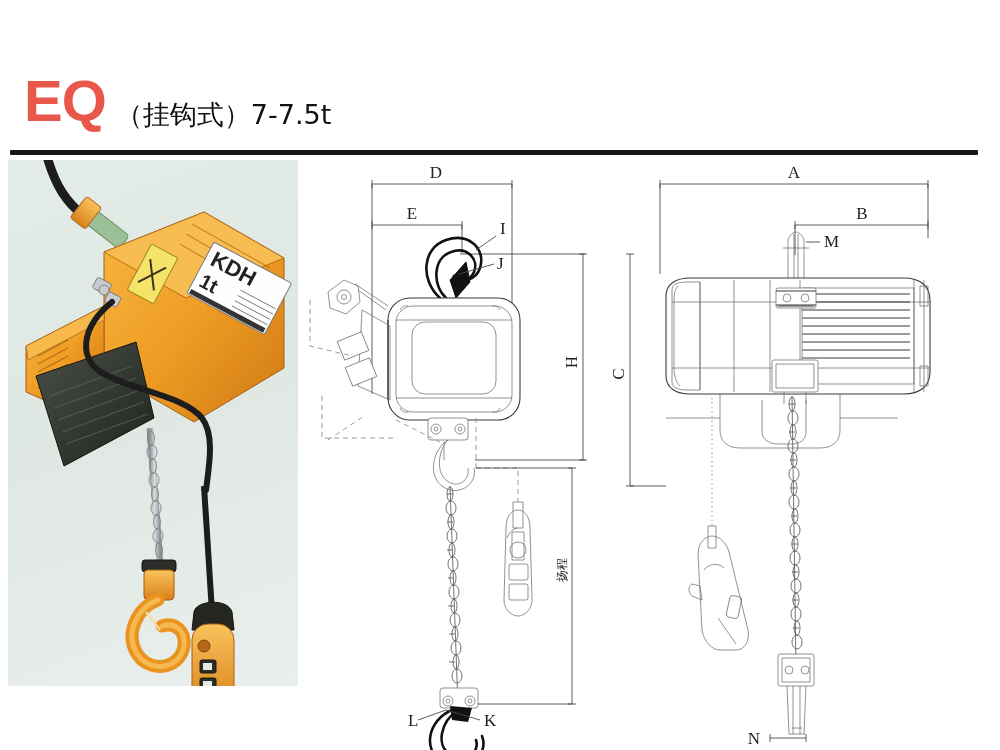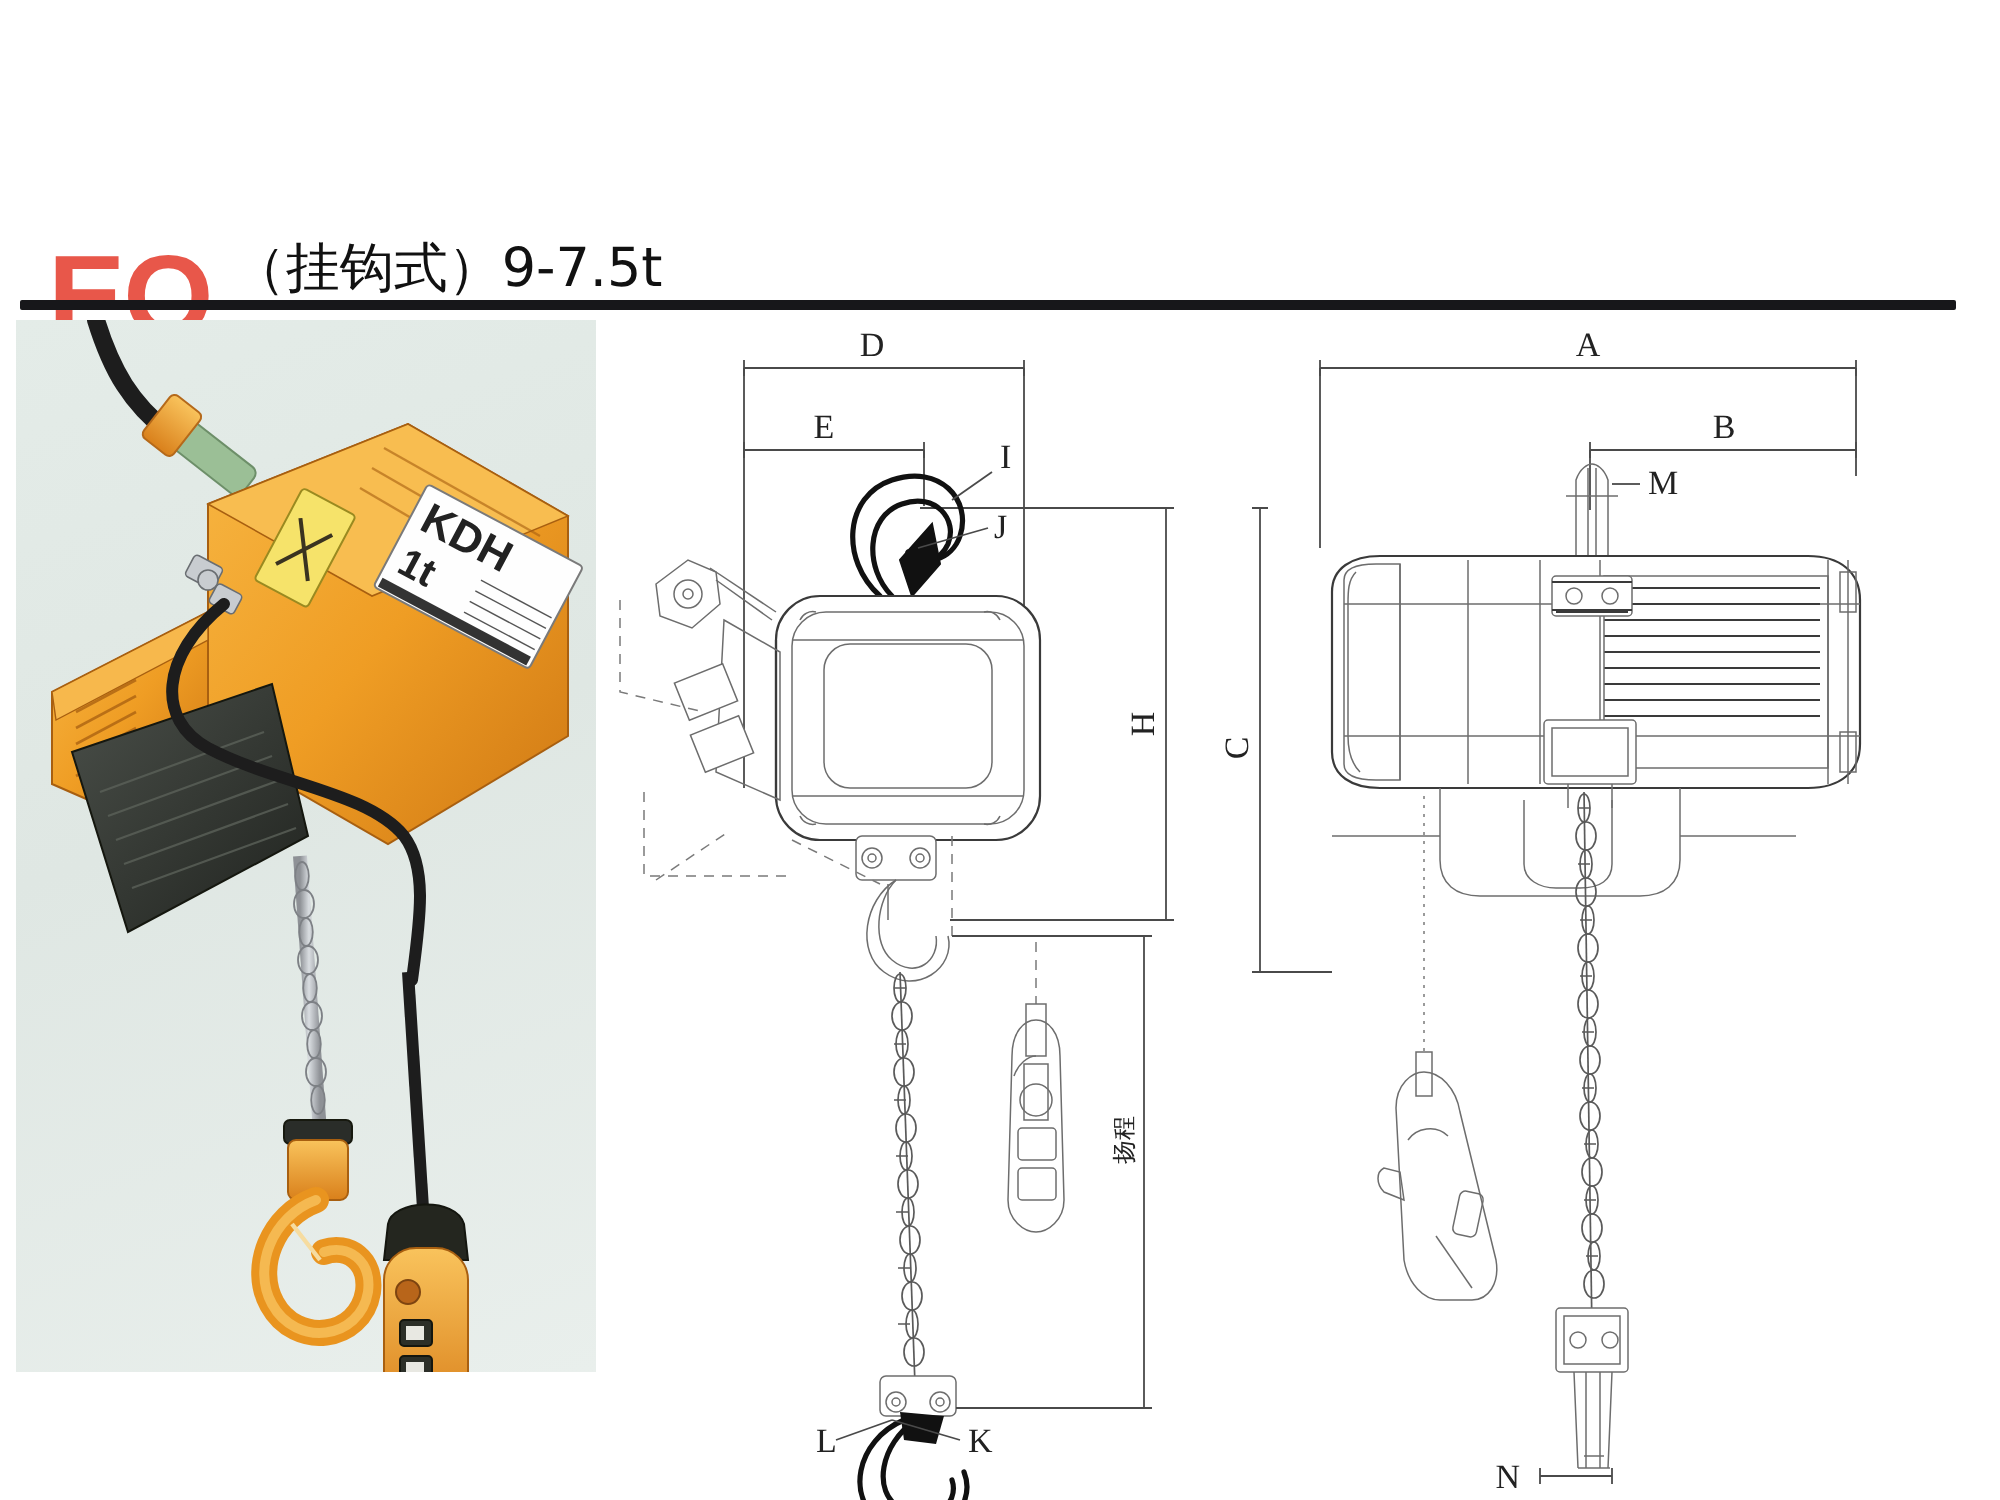--- a/index.html
+++ b/index.html
@@ -1,21 +1,21 @@
 <!DOCTYPE html>
 <html><head>
 <meta charset="utf-8">
 <style>
   html,body{margin:0;padding:0;background:#ffffff;}
   body{width:1000px;height:750px;position:relative;overflow:hidden;
        font-family:"Liberation Serif",serif;color:#111;}
 
   
   #header{position:absolute;left:0;top:0;width:1000px;height:150px;}
-  #title-block{position:absolute;left:24px;top:72px;display:flex;align-items:flex-start;margin-top:48px;}
+  #title-block{position:absolute;left:24px;top:72px;display:flex;align-items:flex-end;}
   #title-code{font-family:"Liberation Sans",sans-serif;font-weight:bold;
               font-size:58px;line-height:58px;letter-spacing:-1px;}
   #title-desc{font-family:"DejaVu Sans",sans-serif;font-size:27px;line-height:30px;
               margin-left:10px;color:#111;letter-spacing:0px;}
   #header-rule{position:absolute;left:10px;top:150px;width:968px;height:5px;
                background:#17171a;border-radius:1px;}
 
   
   #photo-panel{position:absolute;left:8px;top:160px;width:290px;height:526px;
                background:linear-gradient(160deg,#e4ece8 0%,#dfe7e3 45%,#e9efec 100%);
@@ -35,21 +35,21 @@
   .dot{stroke:#7a7a7a;stroke-width:.75;fill:none;stroke-dasharray:1.5 3;}
   .hook{stroke:#111;stroke-width:2.6;fill:none;stroke-linecap:round;}
   .chain{stroke:#5a5a5a;stroke-width:.85;fill:none;}
 </style>
 </head>
 <body>
 
 <div id="header">
   <div id="title-block">
     <span id="title-code" style="color: rgb(232, 87, 74);">EQ</span>
-    <span id="title-desc">（挂钩式）9-7.5t</span>
+    <span id="title-desc">（挂钩式）7-7.5t</span>
   </div>
   <div id="header-rule"></div>
 </div>
 
 <div id="photo-panel">
   <svg width="290" height="526" viewBox="0 0 290 526">
     <defs>
       <linearGradient id="orng" x1="0" y1="0" x2="1" y2="1">
         <stop offset="0" stop-color="#f7b643"></stop>
           <stop offset=".5" stop-color="#ef9d24"></stop>

